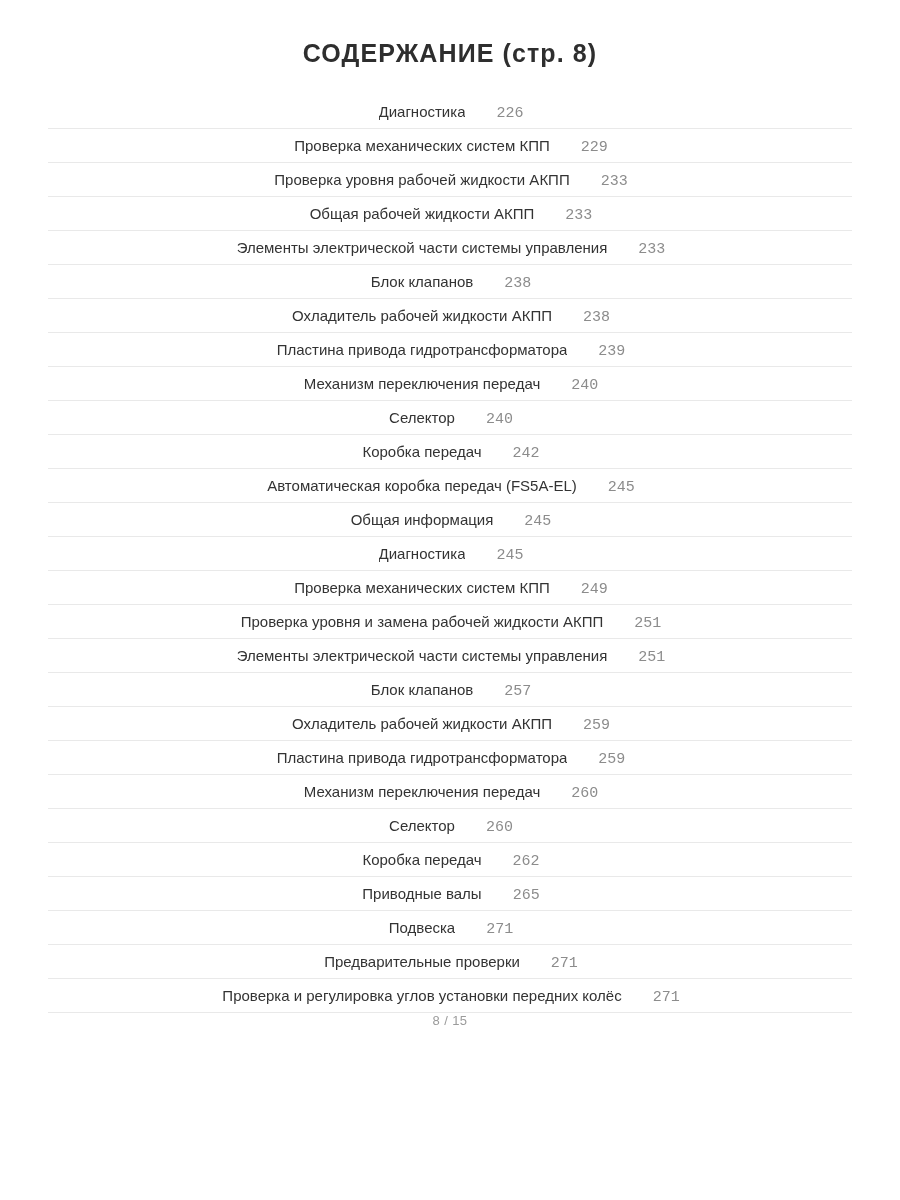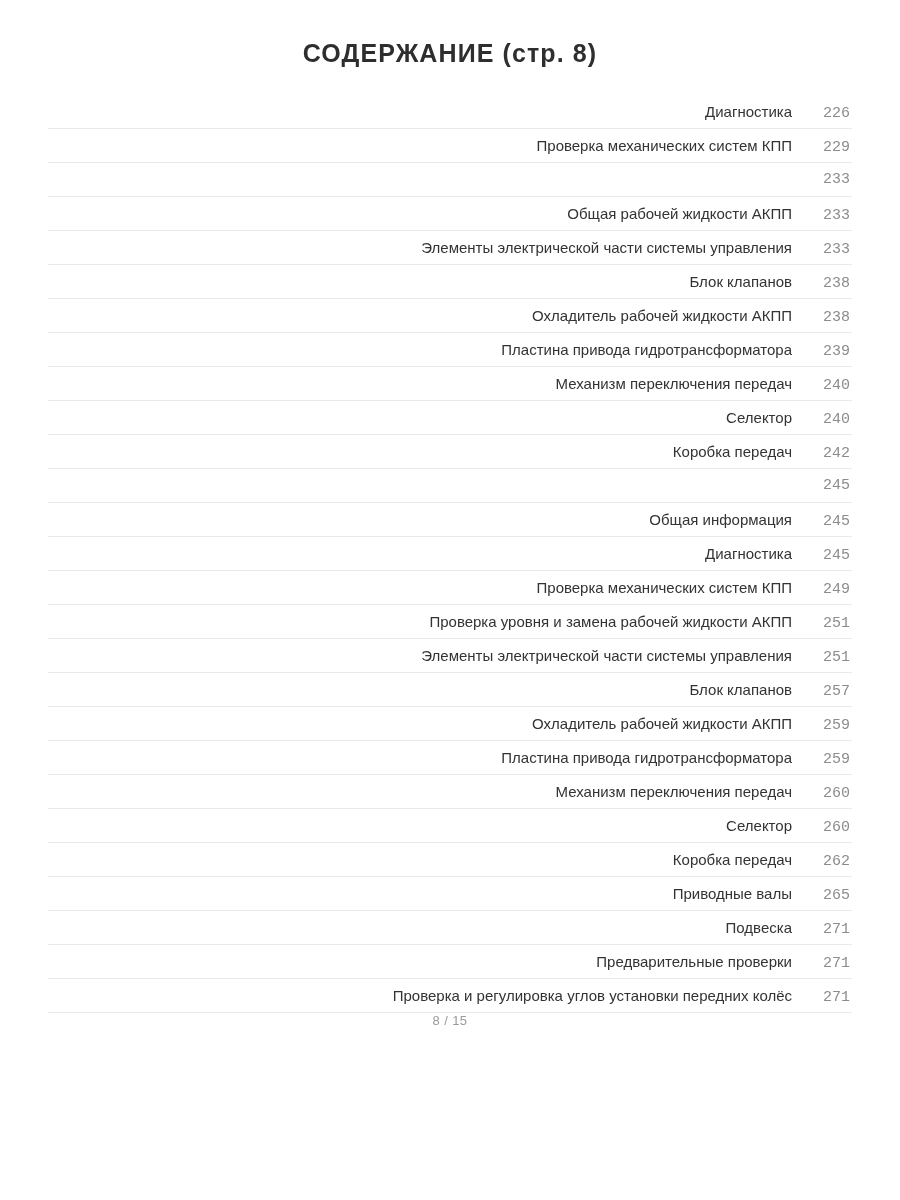--- a/index.html
+++ b/index.html
@@ -40,21 +40,21 @@
     width: 100%;
     background: #cfcfcf;
   }
   .toc {
     margin-top: 0;
     width: 100%;
   }
   .toc-row {
     display: flex;
     align-items: baseline;
-    justify-content: flex-end;
+    justify-content: center;
     height: 34px;
     border-bottom: 1px solid #e9e9e9;
     padding: 0 2px 0 4px;
   }
   .toc-row:first-child {
     border-top: none;
   }
   .toc-label {
     font-size: 15px;
     color: #333333;
@@ -93,20 +93,21 @@
   <div class="toc" id="toc-list">
       <div class="toc-row">
         <span class="toc-label">Диагностика</span>
         <span class="toc-page">226</span>
       </div>
       <div class="toc-row">
         <span class="toc-label">Проверка механических систем КПП</span>
         <span class="toc-page">229</span>
       </div>
       <div class="toc-row">
+        <span class="toc-label">Проверка уровня рабочей жидкости АКПП</span>
         <span class="toc-page">233</span>
       </div>
       <div class="toc-row">
         <span class="toc-label">Общая рабочей жидкости АКПП</span>
         <span class="toc-page">233</span>
       </div>
       <div class="toc-row">
         <span class="toc-label">Элементы электрической части системы управления</span>
         <span class="toc-page">233</span>
       </div>
@@ -128,20 +129,21 @@
       </div>
       <div class="toc-row">
         <span class="toc-label">Селектор</span>
         <span class="toc-page">240</span>
       </div>
       <div class="toc-row">
         <span class="toc-label">Коробка передач</span>
         <span class="toc-page">242</span>
       </div>
       <div class="toc-row">
+        <span class="toc-label">Автоматическая коробка передач (FS5A-EL)</span>
         <span class="toc-page">245</span>
       </div>
       <div class="toc-row">
         <span class="toc-label">Общая информация</span>
         <span class="toc-page">245</span>
       </div>
       <div class="toc-row">
         <span class="toc-label">Диагностика</span>
         <span class="toc-page">245</span>
       </div>

